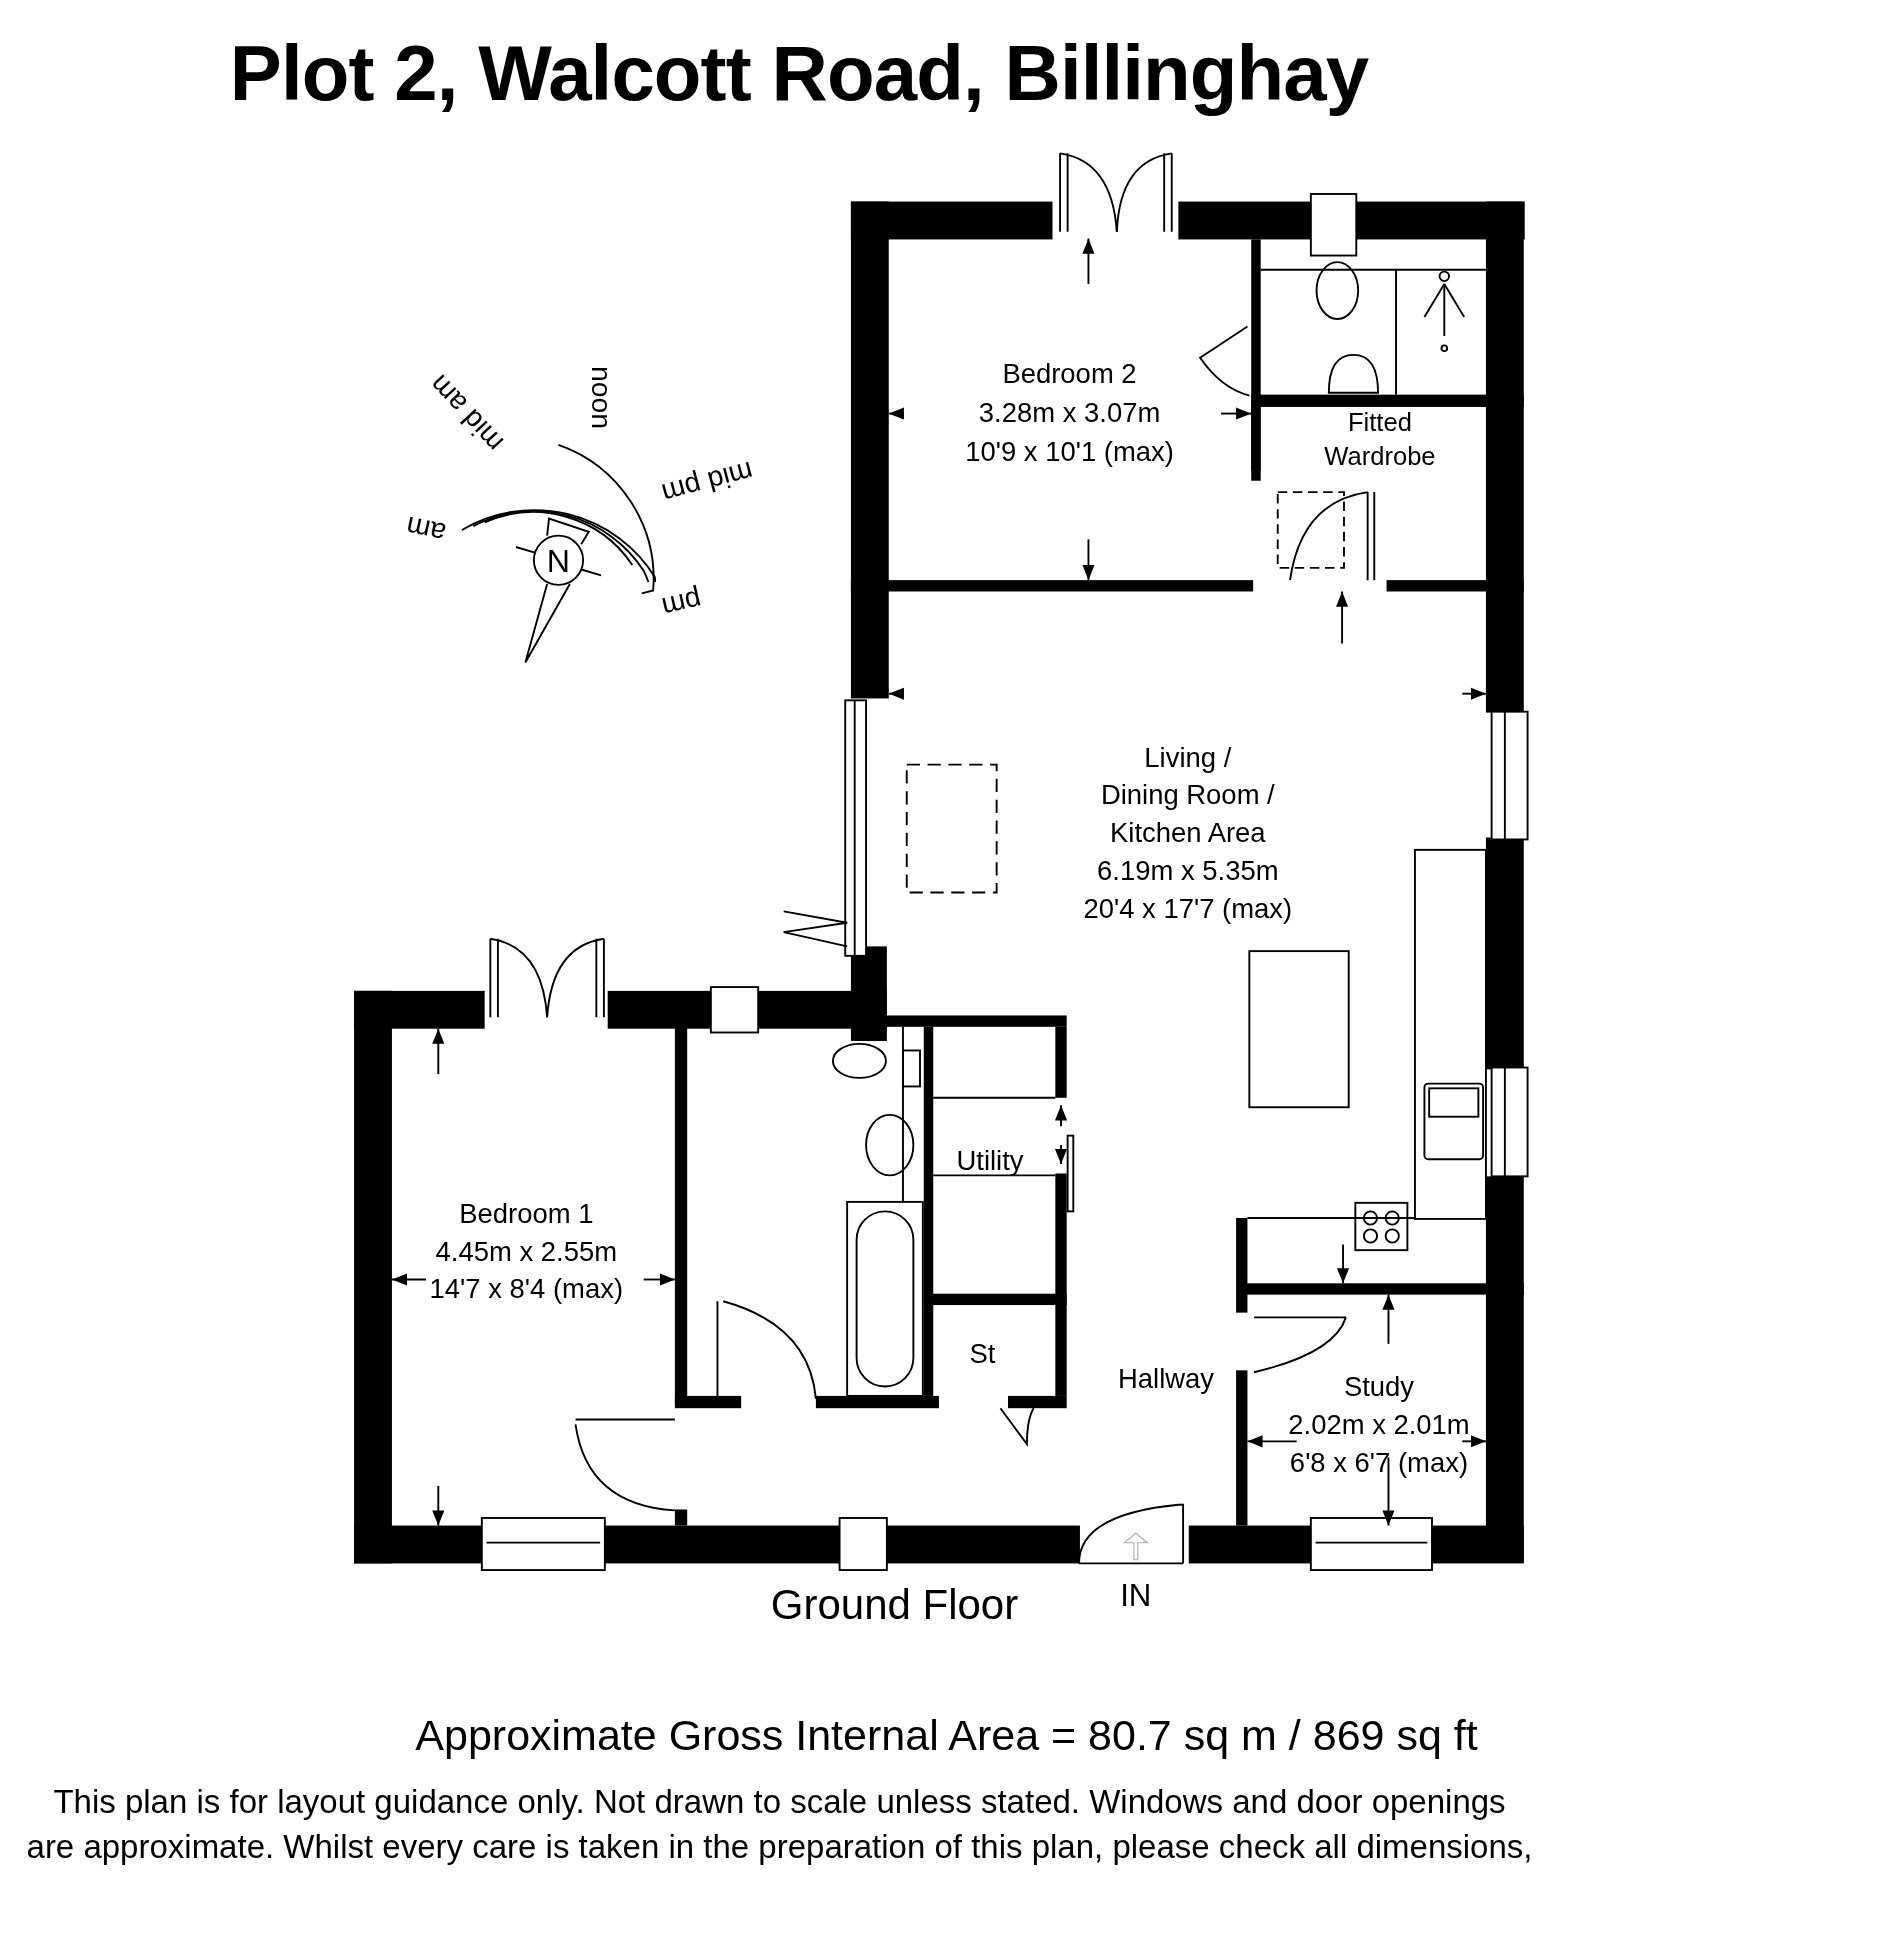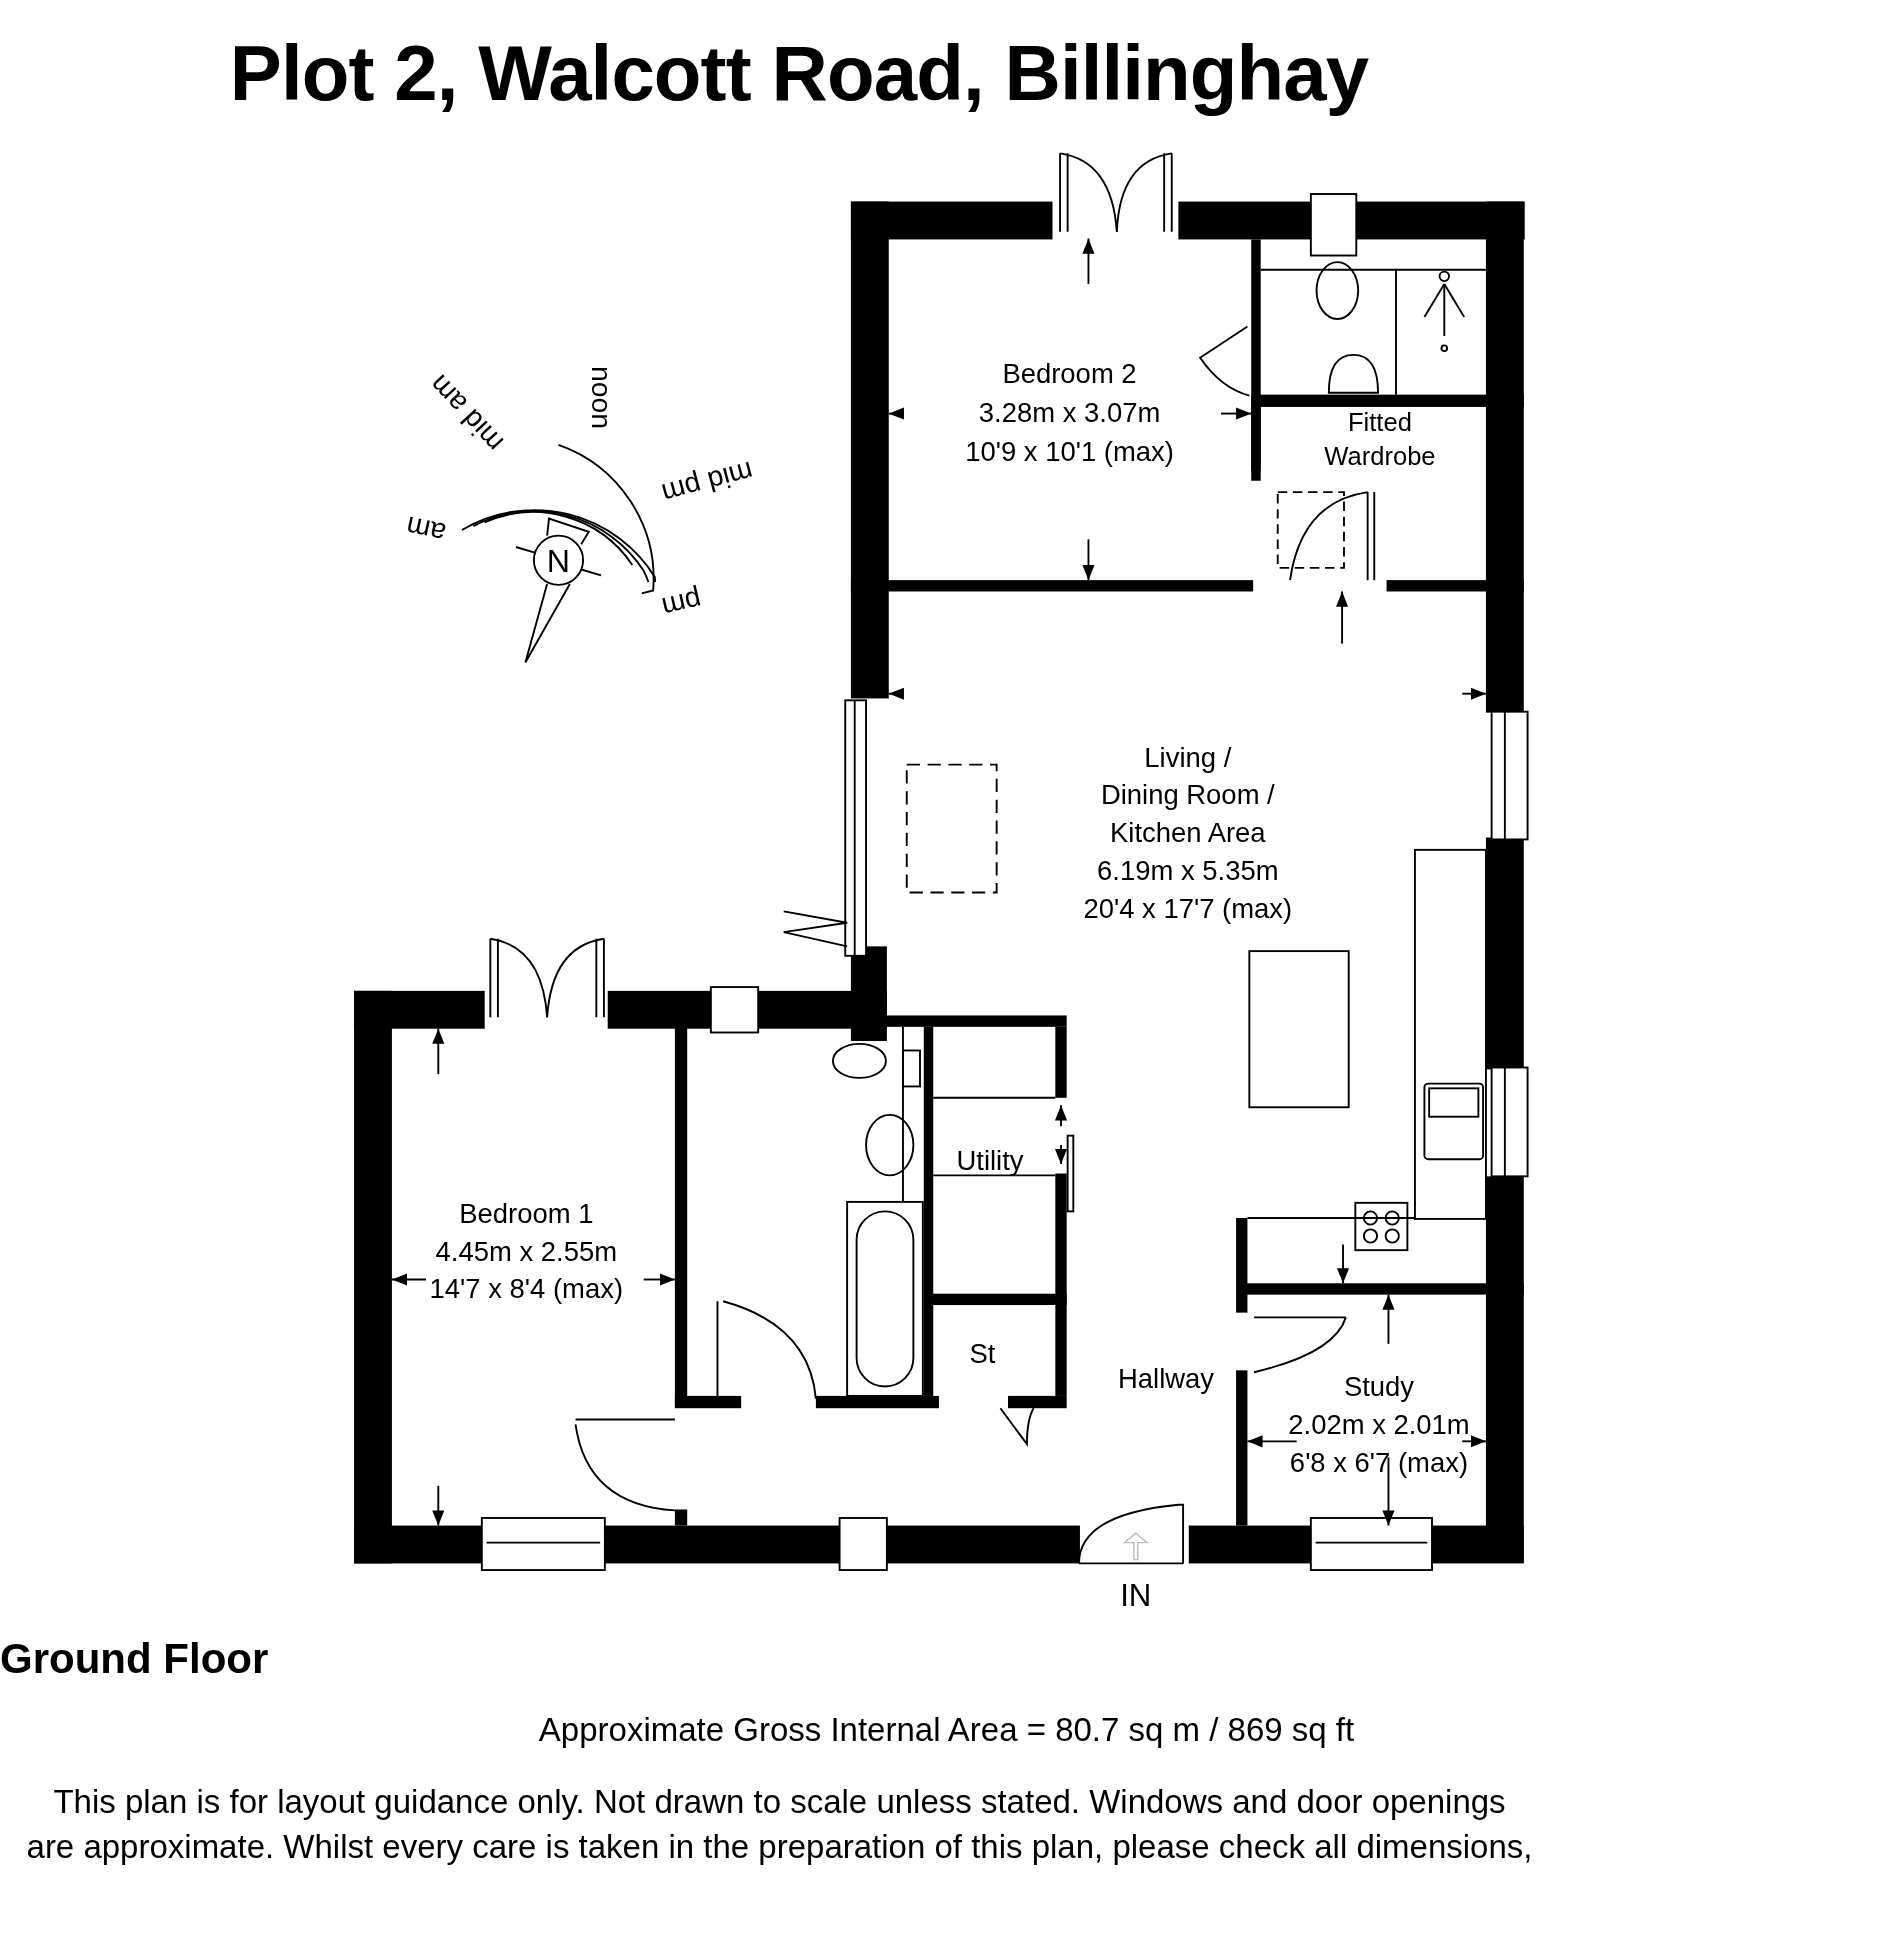--- a/index.html
+++ b/index.html
@@ -1,21 +1,21 @@
 <!DOCTYPE html>
 <html style="font-size:15px"><head>
 <meta charset="utf-8">
 <style>
   html, body { margin:0; padding:0; background:#ffffff; }
   body { width:1893px; height:1959px; position:relative; overflow:hidden; font-family:"Liberation Sans", sans-serif; color:#000; }
   .title { position:absolute; left:0; top:28px; width:1598px; text-align:center; font-weight:bold; font-size:78px; letter-spacing:-0.9px; }
   .plan { position:absolute; left:0; top:0; width:1893px; height:1959px; }
   .lbl { font-family:"Liberation Sans", sans-serif; fill:#000; }
-  .floor-name { position:absolute; left:0; top:1635px; width:1789px; text-align:left; font-weight:bold; font-size:42px; }
-  .area { position:absolute; left:0; top:1711px; width:1893px; text-align:center; font-size:33px; }
+  .floor-name { position:absolute; left:0; top:1581px; width:1789px; text-align:center; font-weight:normal; font-size:42px; }
+  .area { position:absolute; left:0; top:1711px; width:1893px; text-align:center; font-size:43px; }
   .disclaimer { position:absolute; left:0; top:1779px; width:1559px; text-align:center; font-size:33px; line-height:45px; }
 </style>
 </head>
 <body>
 
 <div class="title">Plot 2, Walcott Road, Billinghay</div>
 
 <svg class="plan" viewBox="0 0 2000 2070" width="1893" height="1959" xmlns="http://www.w3.org/2000/svg">
   <defs>
     <marker id="ah" viewBox="0 0 10 10" refX="10" refY="5" markerWidth="8" markerHeight="8" orient="auto-start-reverse">

